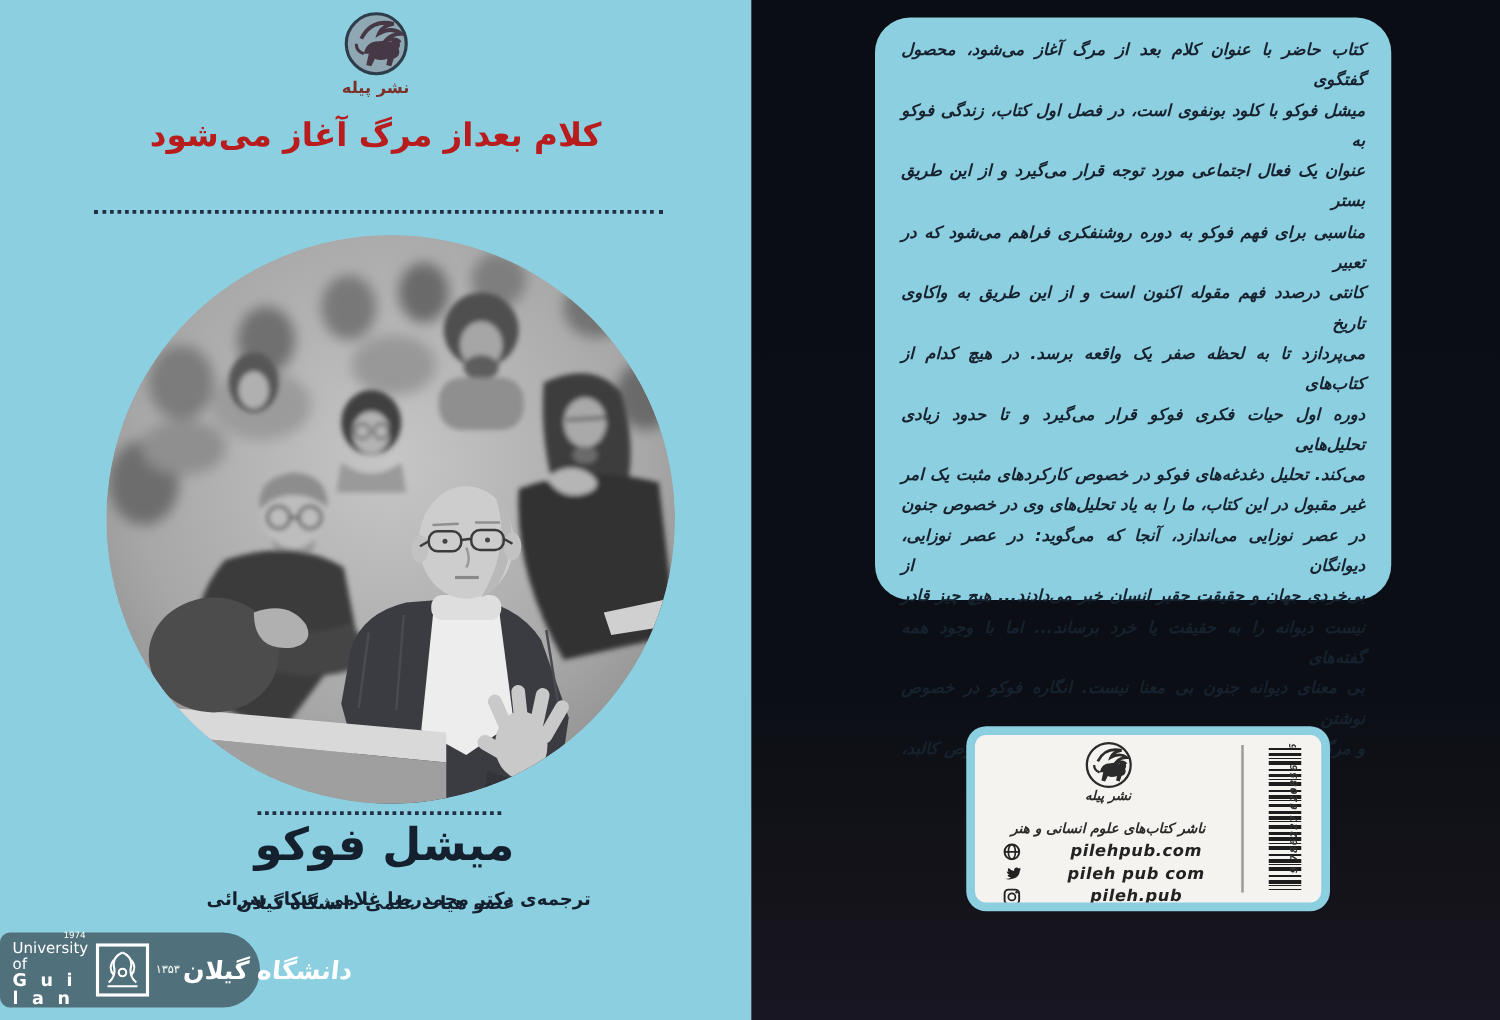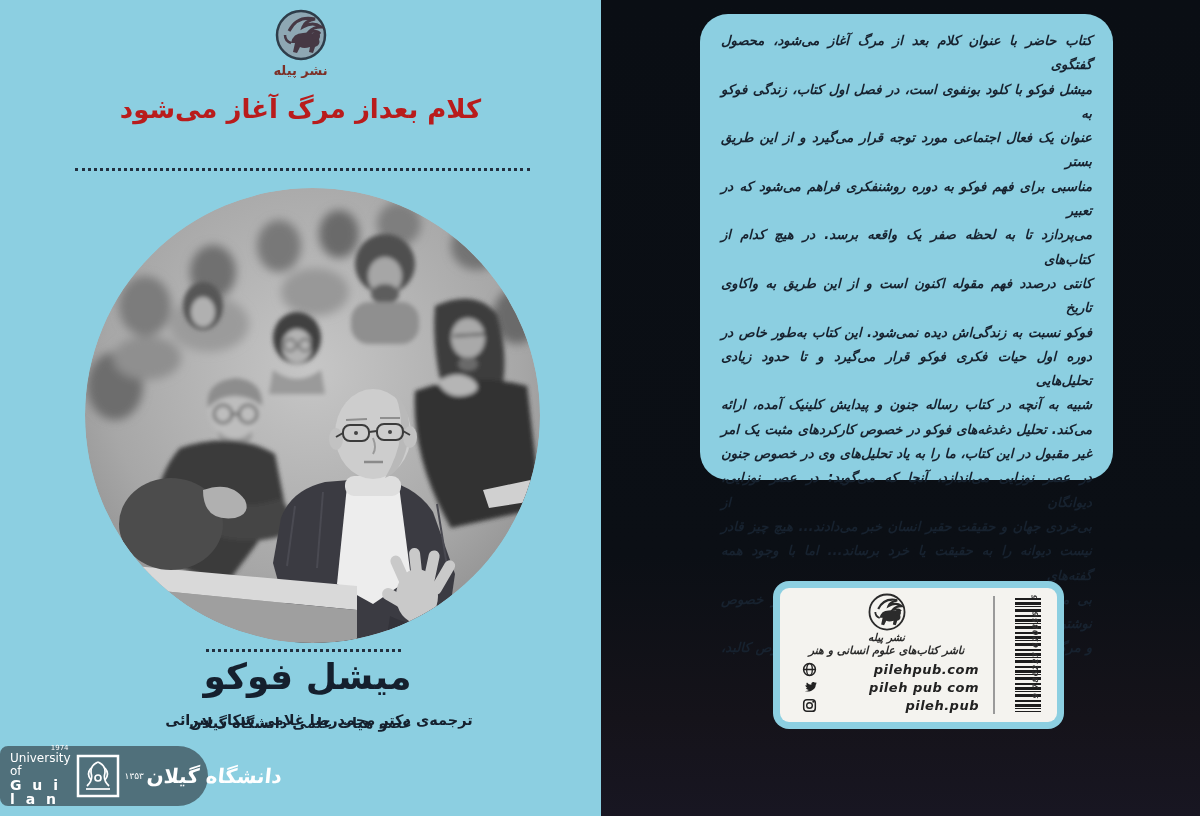--- a/index.html
+++ b/index.html
@@ -29,25 +29,25 @@
   .blurb-panel{position:absolute;left:99px;top:14px;width:413px;height:466px;background:#8ccfe1;
                border-radius:28px;box-sizing:border-box;padding:15px 21px 12px 21px;direction:rtl;}
   .blurb-line{font-size:13.2px;font-weight:bold;color:#17222f;line-height:24.3px;
               text-align:justify;text-align-last:justify;white-space:normal;}
 
   .pub-card{position:absolute;left:172px;top:581px;width:291px;height:148px;background:#8ccfe1;
             border-radius:16px;box-sizing:border-box;padding:7px;}
   .pub-card-inner{width:100%;height:100%;background:#f4f3ef;border-radius:9px;display:flex;direction:ltr;overflow:hidden;}
   .card-main{flex:1;display:flex;flex-direction:column;align-items:center;padding-top:5px;}
   .card-name{font-size:10.5px;font-weight:bold;color:#2b2b2b;direction:rtl;margin-top:0px;}
-  .card-tagline{font-size:11px;font-weight:bold;color:#2b2b2b;direction:rtl;margin-top:1px;}
+  .card-tagline{font-size:11px;font-weight:bold;color:#2b2b2b;direction:rtl;margin-top:13px;}
   .card-links{width:100%;margin-top:3px;padding:0 14px 0 22px;box-sizing:border-box;}
   .link-row{display:flex;align-items:center;height:18px;}
   .link-ic{width:15px;height:15px;flex:0 0 15px;}
-  .link-label{flex:1;text-align:right;font-size:13px;font-weight:bold;color:#222;letter-spacing:.5px;padding-left:22px;}
+  .link-label{flex:1;text-align:center;font-size:13px;font-weight:bold;color:#222;letter-spacing:.5px;padding-left:22px;}
   .card-divider{width:2px;background:#9a9a9a;margin:8px 0;}
   .card-barcode{position:relative;width:62px;}
   .isbn-vert{position:absolute;left:-26px;top:60px;width:130px;text-align:center;
              transform:rotate(-90deg);font-size:7.5px;font-weight:bold;color:#333;letter-spacing:.3px;}
   .bars{position:absolute;left:20px;top:10px;width:26px;height:114px;
         background:repeating-linear-gradient(180deg,
           #1d1d1d 0 2px,#f4f3ef 2px 4px,#1d1d1d 4px 7px,#f4f3ef 7px 8px,
           #1d1d1d 8px 9px,#f4f3ef 9px 11px,#1d1d1d 11px 14px,#f4f3ef 14px 17px);}
   .bcnum-vert{position:absolute;left:-15px;top:62px;width:110px;text-align:center;
               transform:rotate(-90deg);font-size:7.5px;font-weight:bold;color:#333;letter-spacing:1px;}
@@ -202,25 +202,23 @@
     <div class="affiliation">عضو هیات علمی دانشگاه گیلان</div>
   </div>
 
   <div class="back">
 
     <div class="blurb-panel">
       <div class="blurb-line">کتاب حاضر با عنوان کلام بعد از مرگ آغاز می‌شود، محصول گفتگوی</div>
       <div class="blurb-line">میشل فوکو با کلود بونفوی است، در فصل اول کتاب، زندگی فوکو به</div>
       <div class="blurb-line">عنوان یک فعال اجتماعی مورد توجه قرار می‌گیرد و از این طریق بستر</div>
       <div class="blurb-line">مناسبی برای فهم فوکو به دوره روشنفکری فراهم می‌شود که در تعبیر</div>
+      <div class="blurb-line">کانتی درصدد فهم مقوله اکنون است و از این طریق به واکاوی تاریخ</div>
       <div class="blurb-line">می‌پردازد تا به لحظه صفر یک واقعه برسد. در هیچ کدام از کتاب‌های</div>
-      <div class="blurb-line">کانتی درصدد فهم مقوله اکنون است و از این طریق به واکاوی تاریخ</div>
-      <div class="blurb-line">فوکو نسبت به زندگی‌اش دیده نمی‌شود. این کتاب به‌طور خاص در</div>
       <div class="blurb-line">دوره اول حیات فکری فوکو قرار می‌گیرد و تا حدود زیادی تحلیل‌هایی</div>
-      <div class="blurb-line">شبیه به آنچه در کتاب رساله جنون و پیدایش کلینیک آمده، ارائه</div>
       <div class="blurb-line">می‌کند. تحلیل دغدغه‌های فوکو در خصوص کارکردهای مثبت یک امر</div>
       <div class="blurb-line">غیر مقبول در این کتاب، ما را به یاد تحلیل‌های وی در خصوص جنون</div>
       <div class="blurb-line">در عصر نوزایی می‌اندازد، آنجا که می‌گوید: در عصر نوزایی، دیوانگان از</div>
       <div class="blurb-line">بی‌خردی جهان و حقیقت حقیر انسان خبر می‌دادند... هیچ چیز قادر</div>
       <div class="blurb-line">نیست دیوانه را به حقیقت یا خرد برساند... اما با وجود همه گفته‌های</div>
       <div class="blurb-line">بی معنای دیوانه جنون بی معنا نیست. انگاره فوکو در خصوص نوشتن</div>
       <div class="blurb-line">و مرگ در این کتاب، همچنین یادآور تحلیل‌های وی در خصوص کالبد،</div>
 
     </div>
 

